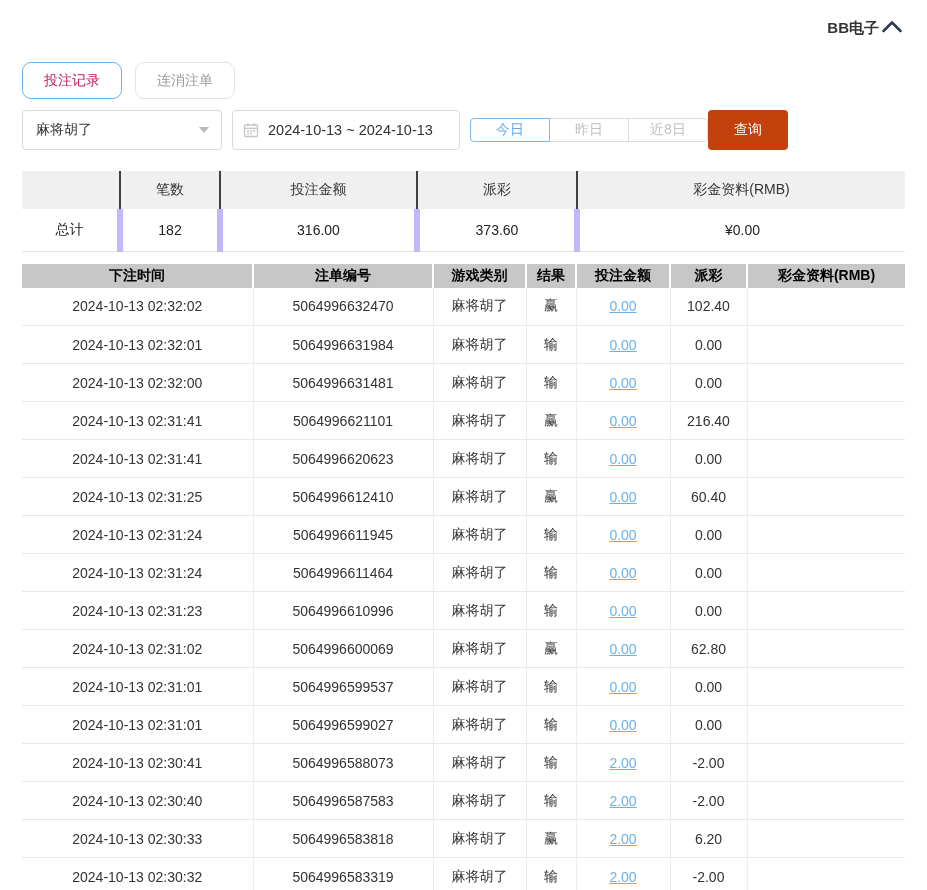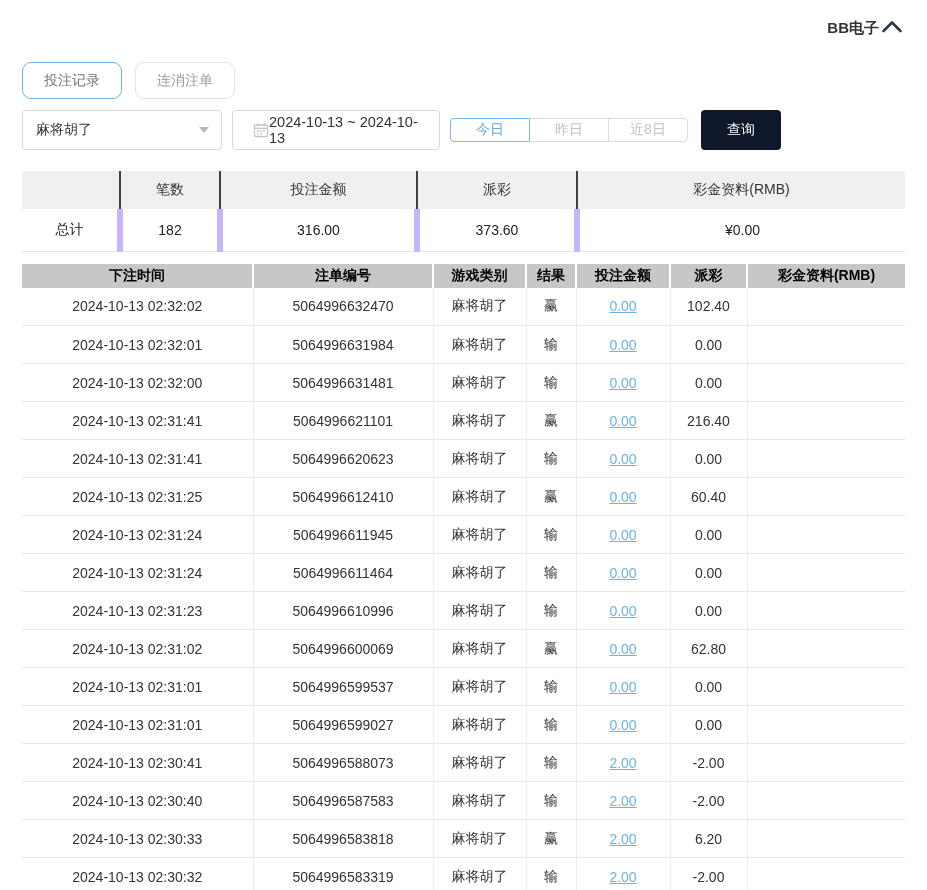--- a/index.html
+++ b/index.html
@@ -9,41 +9,41 @@
 
   
   .panel-header { display: flex; justify-content: flex-end; align-items: center; height: 24px; }
   .panel-title { font-size: 15px; font-weight: bold; color: #333; }
   .collapse-btn { cursor: pointer; display: flex; align-items: center; padding: 2px; }
 
   
   .tabs { display: flex; gap: 13px; margin-top: 22px; }
   .tab { height: 37px; padding: 0 21px; display: flex; align-items: center; justify-content: center;
          font-size: 14px; border-radius: 9px; background: #fff; cursor: pointer; }
-  .tab.active { border: 1px solid #6db3e8; color: #737373; }
+  .tab.active { border: 1px solid #6db3e8; color: #be185d; }
   .tab.inactive { border: 1px solid #e3e3e3; color: #9a9a9a; }
 
   
   .filters { display: flex; margin-top: 11px; align-items: center; }
   .select-box { width: 200px; height: 40px; border: 1px solid #d9d9d9; border-radius: 4px;
                 display: flex; align-items: center; justify-content: space-between;
                 padding: 0 12px 0 13px; font-size: 14px; color: #333; cursor: pointer; background:#fff; }
   .caret-down { width: 0; height: 0; border-left: 5px solid transparent; border-right: 5px solid transparent;
                 border-top: 6px solid #b9b9b9; }
-  .date-box { width: 208px; height: 40px; border: 1px solid #d9d9d9; border-radius: 4px; margin-left: 10px;
-              display: flex; align-items: center; padding: 0 20px; font-size: 14.5px; color: #333;
+  .date-box { width: 228px; height: 40px; border: 1px solid #d9d9d9; border-radius: 4px; margin-left: 10px;
+              display: flex; align-items: center; padding: 0 10px; gap: 9px; font-size: 14.5px; color: #333;
               background:#fff; cursor: pointer; }
   .btn-group { display: flex; margin-left: 10px; }
   .seg-btn { width: 80px; height: 24px; background: #fff; font-size: 14px; display: flex;
              align-items: center; justify-content: center; cursor: pointer; border: 1px solid #dcdcdc;
              color: #c2c2c2; margin-left: -1px; }
   .seg-btn:first-child { margin-left: 0; border-radius: 4px 0 0 4px; }
   .seg-btn:last-child { border-radius: 0 4px 4px 0; }
   .seg-btn.active { border: 1px solid #7ab8ed; color: #64a9e8; position: relative; z-index: 1; }
-  .query-btn { width: 80px; height: 40px; margin-left: 13px; background: #0f172a; color: #fff;
+  .query-btn { width: 80px; height: 40px; margin-left: 0; background: #c2410c; color: #fff;
                font-size: 14px; border: none; border-radius: 4px; cursor: pointer;
                display: flex; align-items: center; justify-content: center; }
 
   
   table { border-collapse: collapse; table-layout: fixed; width: 883px; }
   td, th { text-align: center; font-size: 14px; overflow: hidden; white-space: nowrap; }
 
   
   .summary-table { margin-top: 21px; }
   .summary-table thead th { background: #f0f0f0; height: 38px; font-weight: normal; color: #333;

